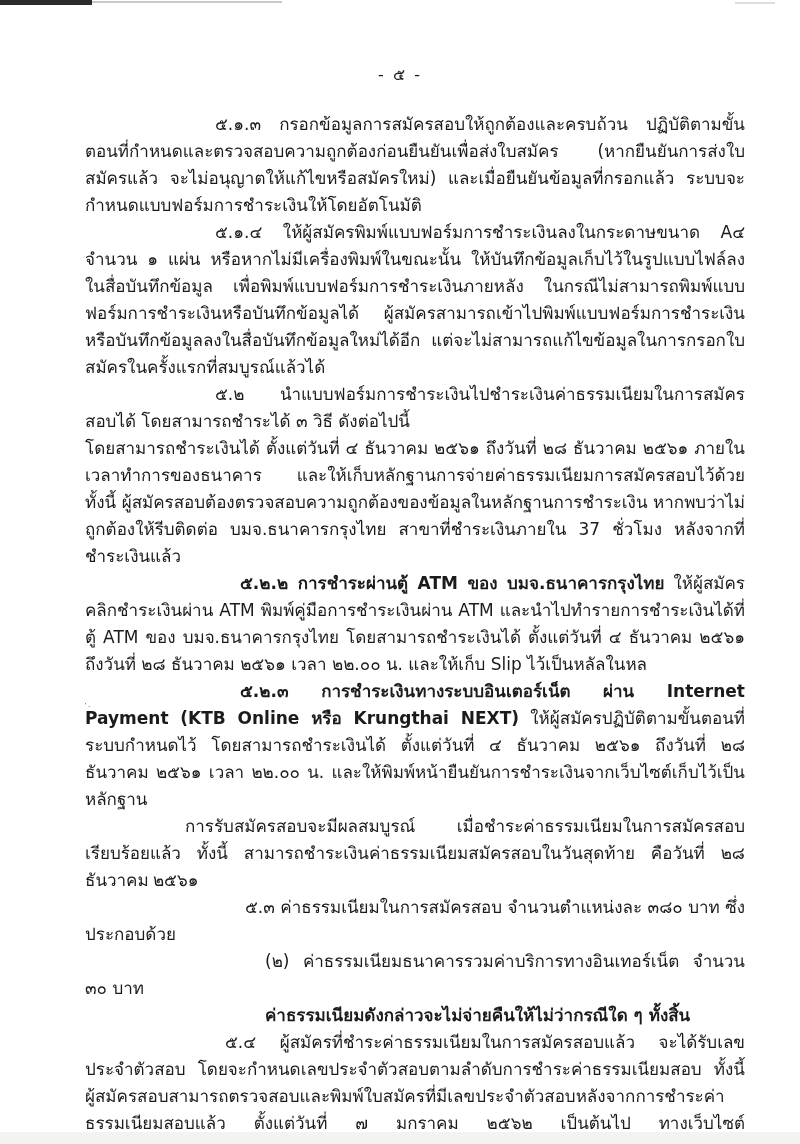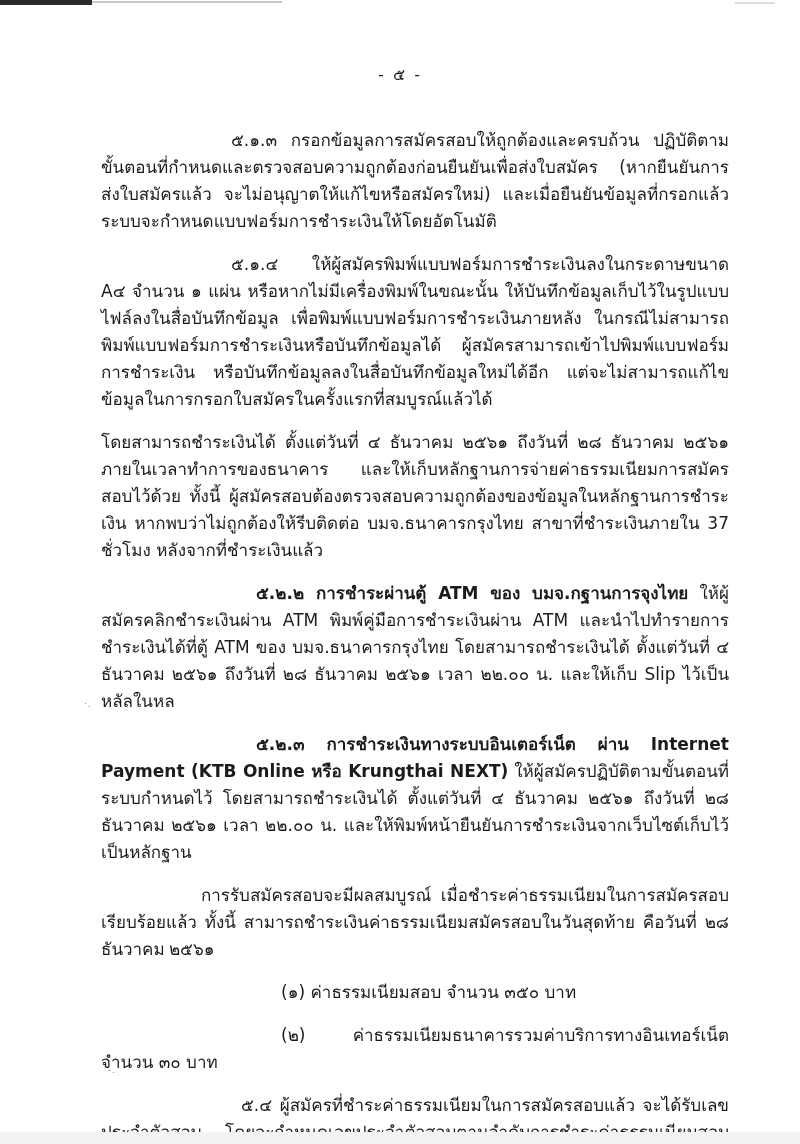--- a/index.html
+++ b/index.html
@@ -22,21 +22,21 @@
     text-align:center;
     font-size:16px;
     letter-spacing:2px;
   }
   .content{
     padding:24px 55px 0 85px;
     font-size:17px;
     line-height:27px;
     text-align:justify;
   }
-  .para{margin:16px;}
+  .para{margin:0;}
   .ind-0{text-indent:0;}
   .ind-100{text-indent:100px;font-family:Liberation Serif, serif;}
   .ind-130{text-indent:130px;}
   .ind-140{text-indent:140px;}
   .ind-155{text-indent:155px;}
   .ind-160{text-indent:160px;}
   .ind-180{text-indent:180px;}
   .b{font-weight:bold;}
   .u{text-underline-offset:3px;}
 </style>
@@ -57,47 +57,53 @@
   <div class="content">
 
     <p class="para ind-130">
       <span>๕.๑.๓  กรอกข้อมูลการสมัครสอบให้ถูกต้องและครบถ้วน  ปฏิบัติตามขั้นตอนที่กำหนดและตรวจสอบความถูกต้องก่อนยืนยันเพื่อส่งใบสมัคร  (หากยืนยันการส่งใบสมัครแล้ว  จะไม่อนุญาตให้แก้ไขหรือสมัครใหม่)  และเมื่อยืนยันข้อมูลที่กรอกแล้ว  ระบบจะกำหนดแบบฟอร์มการชำระเงินให้โดยอัตโนมัติ</span>
     </p>
 
     <p class="para ind-130">
       <span>๕.๑.๔  ให้ผู้สมัครพิมพ์แบบฟอร์มการชำระเงินลงในกระดาษขนาด A๔ จำนวน ๑ แผ่น หรือหากไม่มีเครื่องพิมพ์ในขณะนั้น  ให้บันทึกข้อมูลเก็บไว้ในรูปแบบไฟล์ลงในสื่อบันทึกข้อมูล  เพื่อพิมพ์แบบฟอร์มการชำระเงินภายหลัง  ในกรณีไม่สามารถพิมพ์แบบฟอร์มการชำระเงินหรือบันทึกข้อมูลได้  ผู้สมัครสามารถเข้าไปพิมพ์แบบฟอร์มการชำระเงิน  หรือบันทึกข้อมูลลงในสื่อบันทึกข้อมูลใหม่ได้อีก  แต่จะไม่สามารถแก้ไขข้อมูลในการกรอกใบสมัครในครั้งแรกที่สมบูรณ์แล้วได้</span>
     </p>
 
+    <p class="para ind-130">
+      <span>๕.๒  นำแบบฟอร์มการชำระเงินไปชำระเงินค่าธรรมเนียมในการสมัครสอบได้  โดยสามารถชำระได้  ๓  วิธี  ดังต่อไปนี้</span>
+    </p>
 
 
     <p class="para ind-0">
       <span class="u">โดยสามารถชำระเงินได้  ตั้งแต่วันที่  ๔  ธันวาคม  ๒๕๖๑  ถึงวันที่  ๒๘  ธันวาคม  ๒๕๖๑</span><span> ภายในเวลาทำการของธนาคาร  และให้เก็บหลักฐานการจ่ายค่าธรรมเนียมการสมัครสอบไว้ด้วย  ทั้งนี้ ผู้สมัครสอบต้องตรวจสอบความถูกต้องของข้อมูลในหลักฐานการชำระเงิน  หากพบว่าไม่ถูกต้องให้รีบติดต่อ บมจ.ธนาคารกรุงไทย  สาขาที่ชำระเงินภายใน 37 ชั่วโมง หลังจากที่ชำระเงินแล้ว</span>
     </p>
 
     <p class="para ind-155">
-      <span class="b">๕.๒.๒  การชำระผ่านตู้ ATM  ของ บมจ.กฐานการจุงไทย</span><span>  ให้ผู้สมัครคลิกชำระเงินผ่าน ATM  พิมพ์คู่มือการชำระเงินผ่าน ATM และนำไปทำรายการชำระเงินได้ที่ตู้ ATM ของ บมจ.ธนาคารกรุงไทย </span><span class="u">โดยสามารถชำระเงินได้  ตั้งแต่วันที่ ๔ ธันวาคม ๒๕๖๑  ถึงวันที่ ๒๘ ธันวาคม ๒๕๖๑  เวลา ๒๒.๐๐ น.</span><span> และให้เก็บ Slip ไว้เป็นหลัลในหล</span>
+      <span class="b">๕.๒.๒  การชำระผ่านตู้ ATM  ของ บมจ.ธนาคารกรุงไทย</span><span>  ให้ผู้สมัครคลิกชำระเงินผ่าน ATM  พิมพ์คู่มือการชำระเงินผ่าน ATM และนำไปทำรายการชำระเงินได้ที่ตู้ ATM ของ บมจ.ธนาคารกรุงไทย </span><span class="u">โดยสามารถชำระเงินได้  ตั้งแต่วันที่ ๔ ธันวาคม ๒๕๖๑  ถึงวันที่ ๒๘ ธันวาคม ๒๕๖๑  เวลา ๒๒.๐๐ น.</span><span> และให้เก็บ Slip ไว้เป็นหลัลในหล</span>
     </p>
 
     <p class="para ind-155">
       <span class="b">๕.๒.๓  การชำระเงินทางระบบอินเตอร์เน็ต  ผ่าน Internet Payment (KTB Online หรือ Krungthai NEXT)</span><span>  ให้ผู้สมัครปฏิบัติตามขั้นตอนที่ระบบกำหนดไว้ </span><span class="u">โดยสามารถชำระเงินได้  ตั้งแต่วันที่ ๔  ธันวาคม ๒๕๖๑  ถึงวันที่ ๒๘  ธันวาคม ๒๕๖๑  เวลา ๒๒.๐๐ น.</span><span> และให้พิมพ์หน้ายืนยันการชำระเงินจากเว็บไซต์เก็บไว้เป็นหลักฐาน</span>
     </p>
 
     <p class="para ind-100">
       <span>การรับสมัครสอบจะมีผลสมบูรณ์  เมื่อชำระค่าธรรมเนียมในการสมัครสอบเรียบร้อยแล้ว ทั้งนี้  สามารถชำระเงินค่าธรรมเนียมสมัครสอบในวันสุดท้าย  คือวันที่ ๒๘ ธันวาคม ๒๕๖๑</span>
     </p>
 
+    <p class="para ind-160">
+      <span>๕.๓ ค่าธรรมเนียมในการสมัครสอบ  จำนวนตำแหน่งละ  ๓๘๐  บาท  ซึ่งประกอบด้วย</span>
+    </p>
 
-    <p class="para ind-180">
-      <span>(๑)  ค่าธรรมเนียมสอบ  จำนวน  ๓๕๐  บาท</span>
-    </p>
 
     <p class="para ind-180">
       <span>(๒)  ค่าธรรมเนียมธนาคารรวมค่าบริการทางอินเทอร์เน็ต  จำนวน  ๓๐  บาท</span>
     </p>
 
+    <p class="para ind-180">
+      <span class="b">ค่าธรรมเนียมดังกล่าวจะไม่จ่ายคืนให้ไม่ว่ากรณีใด ๆ ทั้งสิ้น</span>
+    </p>
 
     <p class="para ind-140">
       <span>๕.๔  ผู้สมัครที่ชำระค่าธรรมเนียมในการสมัครสอบแล้ว  จะได้รับเลขประจำตัวสอบ โดยจะกำหนดเลขประจำตัวสอบตามลำดับการชำระค่าธรรมเนียมสอบ  ทั้งนี้  ผู้สมัครสอบสามารถตรวจสอบและพิมพ์ใบสมัครที่มีเลขประจำตัวสอบหลังจากการชำระค่าธรรมเนียมสอบแล้ว  ตั้งแต่วันที่  ๗  มกราคม  ๒๕๖๒ เป็นต้นไป  ทางเว็บไซต์  https://dnp.thaijobjob.com  หัวข้อ  “พิมพ์ใบสมัครและเลขประจำตัวสอบ”  ใบสมัครที่พิมพ์จากอินเตอร์เน็ต  ให้ลงลายมือชื่อในใบสมัครสอบให้ครบถ้วน  </span>
     </p>
 
   </div>
 
 </div>
 
 </body></html>

